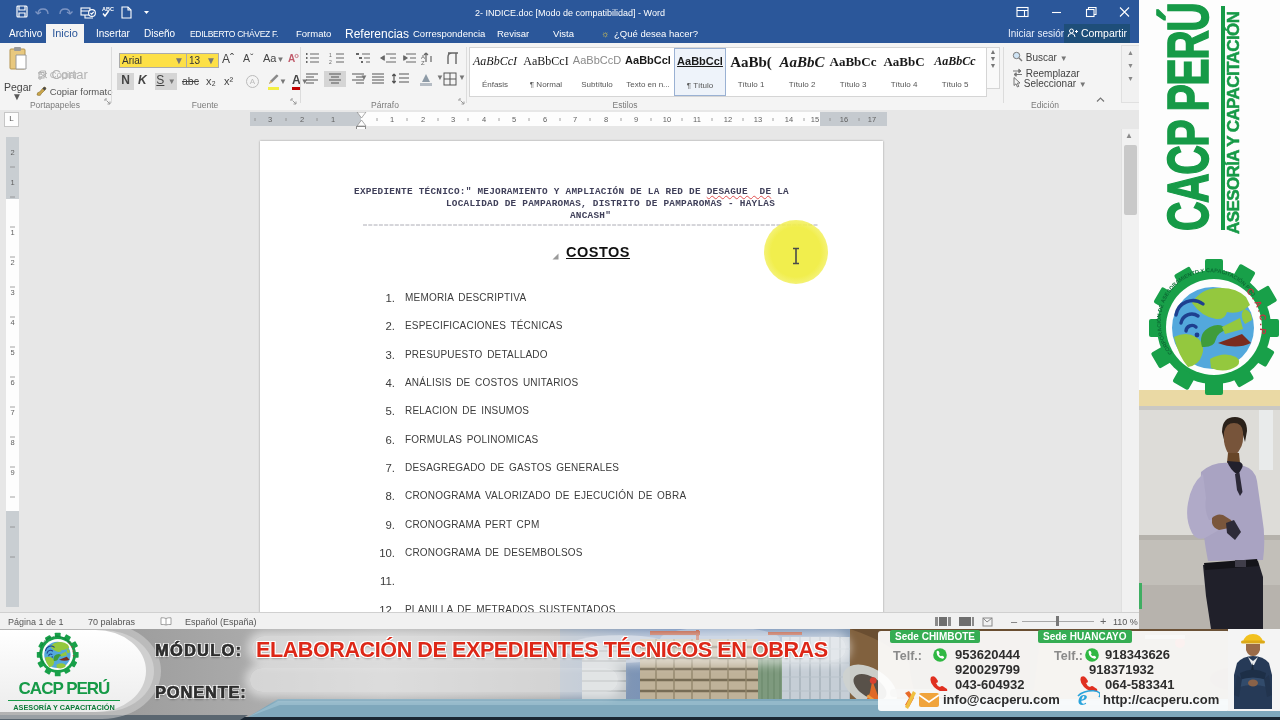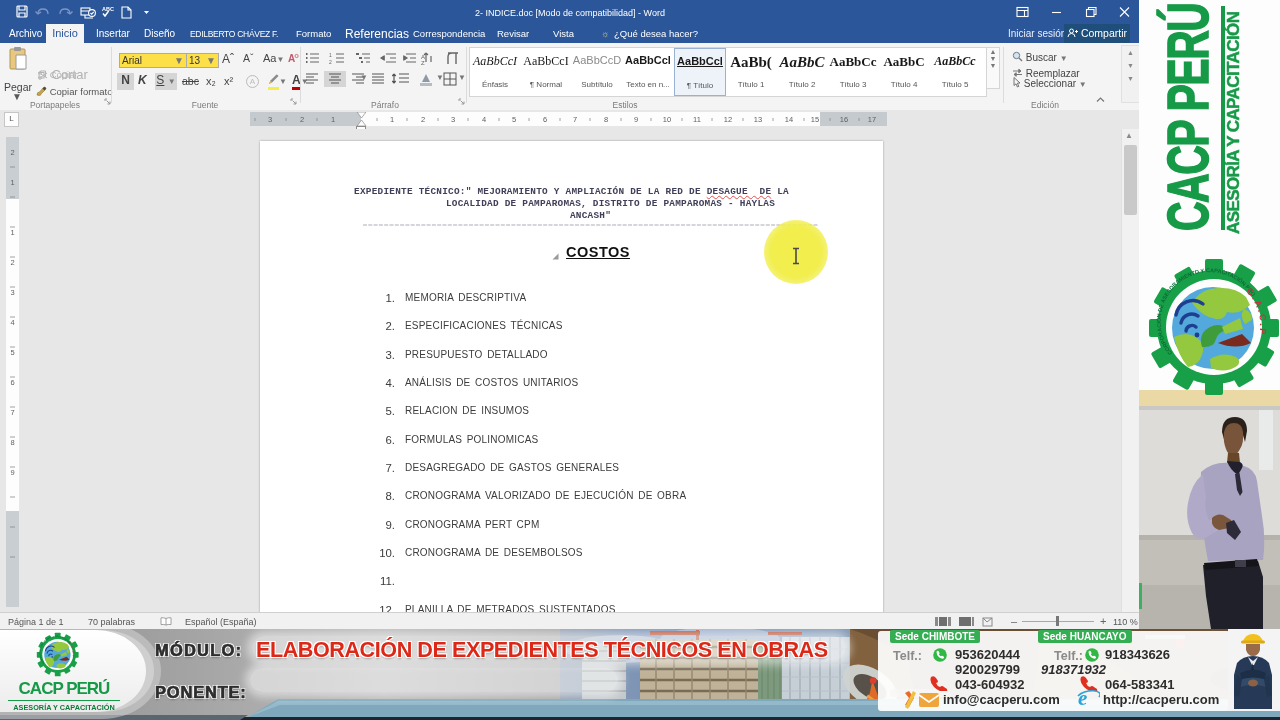--- a/index.html
+++ b/index.html
@@ -594,21 +594,21 @@
   <div class="abs" style="left:878px;top:2px;width:352px;height:80px;background:rgba(255,255,255,0.93);border-radius:3px;"></div>
   <div class="abs badge" style="left:890px;top:1px;">Sede CHIMBOTE</div>
   <div class="abs badge" style="left:1038px;top:1px;">Sede HUANCAYO</div>
   <div class="abs" style="left:893px;top:20px;font-size:12.5px;color:#8a8a8a;font-weight:bold;">Telf.:</div>
   <div class="abs" style="left:1054px;top:20px;font-size:12.5px;color:#8a8a8a;font-weight:bold;">Telf.:</div>
   <div class="ct" style="left:955px;top:18px;">953620444</div>
   <div class="ct" style="left:955px;top:33px;">920029799</div>
   <div class="ct" style="left:955px;top:48px;">043-604932</div>
   <div class="ct" style="left:943px;top:63px;">info@cacperu.com</div>
   <div class="ct" style="left:1105px;top:18px;">918343626</div>
-  <div class="ct" style="left:1041px;top:33px;font-style:italic;">918371932</div>
+  <div class="ct" style="left:1089px;top:33px;">918371932</div>
   <div class="ct" style="left:1105px;top:48px;">064-583341</div>
   <div class="ct" style="left:1103px;top:63px;">http://cacperu.com</div>
   <svg class="abs" style="left:932px;top:19px" width="18" height="14" viewBox="0 0 18 14">
       <circle cx="8" cy="7" r="6.8" fill="#2fb843"></circle>
       <path d="M4.6 4.4 q-0.3-1.4 1-1.6 q1-0.1 1.4 1 l0.5 1.3 q0.2 0.8-0.6 1.2 q0.6 1.4 2 2 q0.6-0.9 1.4-0.5 l1.3 0.7 q1 0.6 0.3 1.5 q-0.8 1-2.2 0.6 q-2.2-0.6-3.6-2.4 q-1.3-1.7-1.5-3.8z" fill="#fff"></path>
     </svg>
   <svg class="abs" style="left:1084px;top:19px" width="18" height="14" viewBox="0 0 18 14">
       <circle cx="8" cy="7" r="6.8" fill="#2fb843"></circle>
       <path d="M4.6 4.4 q-0.3-1.4 1-1.6 q1-0.1 1.4 1 l0.5 1.3 q0.2 0.8-0.6 1.2 q0.6 1.4 2 2 q0.6-0.9 1.4-0.5 l1.3 0.7 q1 0.6 0.3 1.5 q-0.8 1-2.2 0.6 q-2.2-0.6-3.6-2.4 q-1.3-1.7-1.5-3.8z" fill="#fff"></path>
     </svg>

